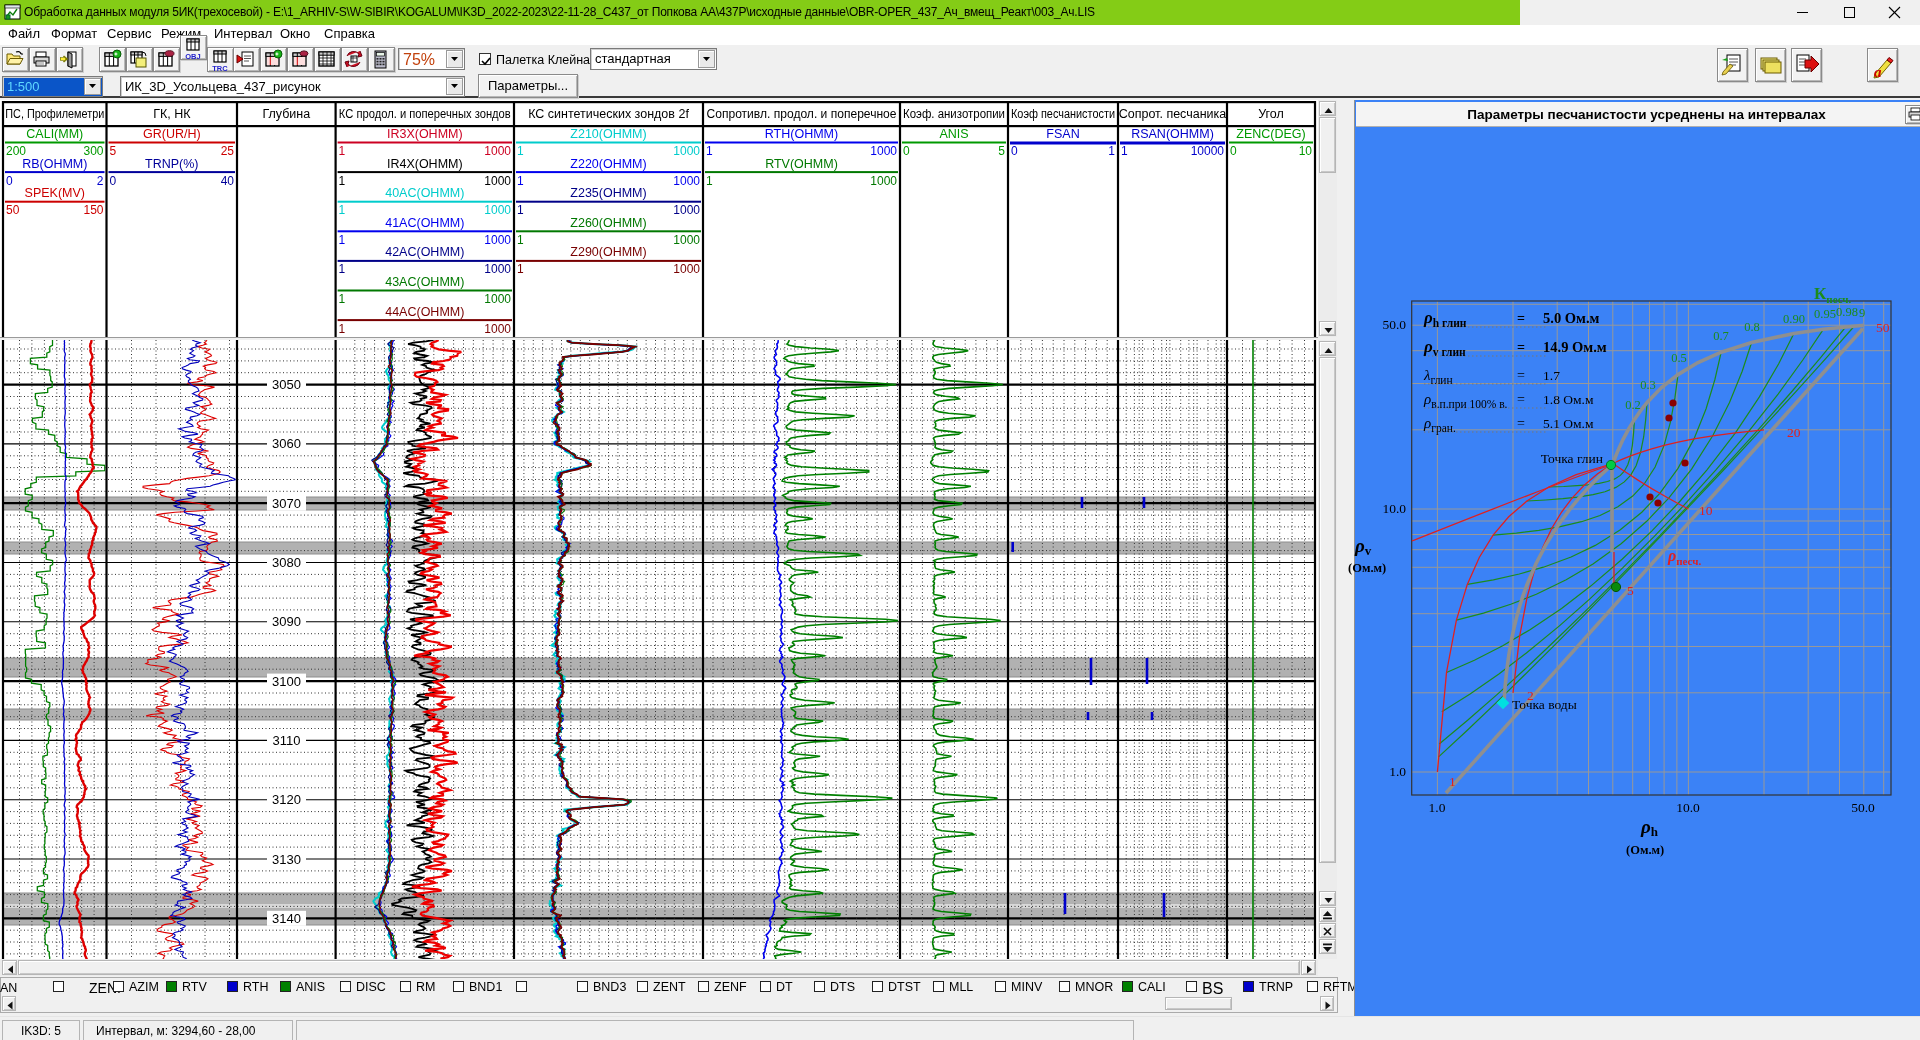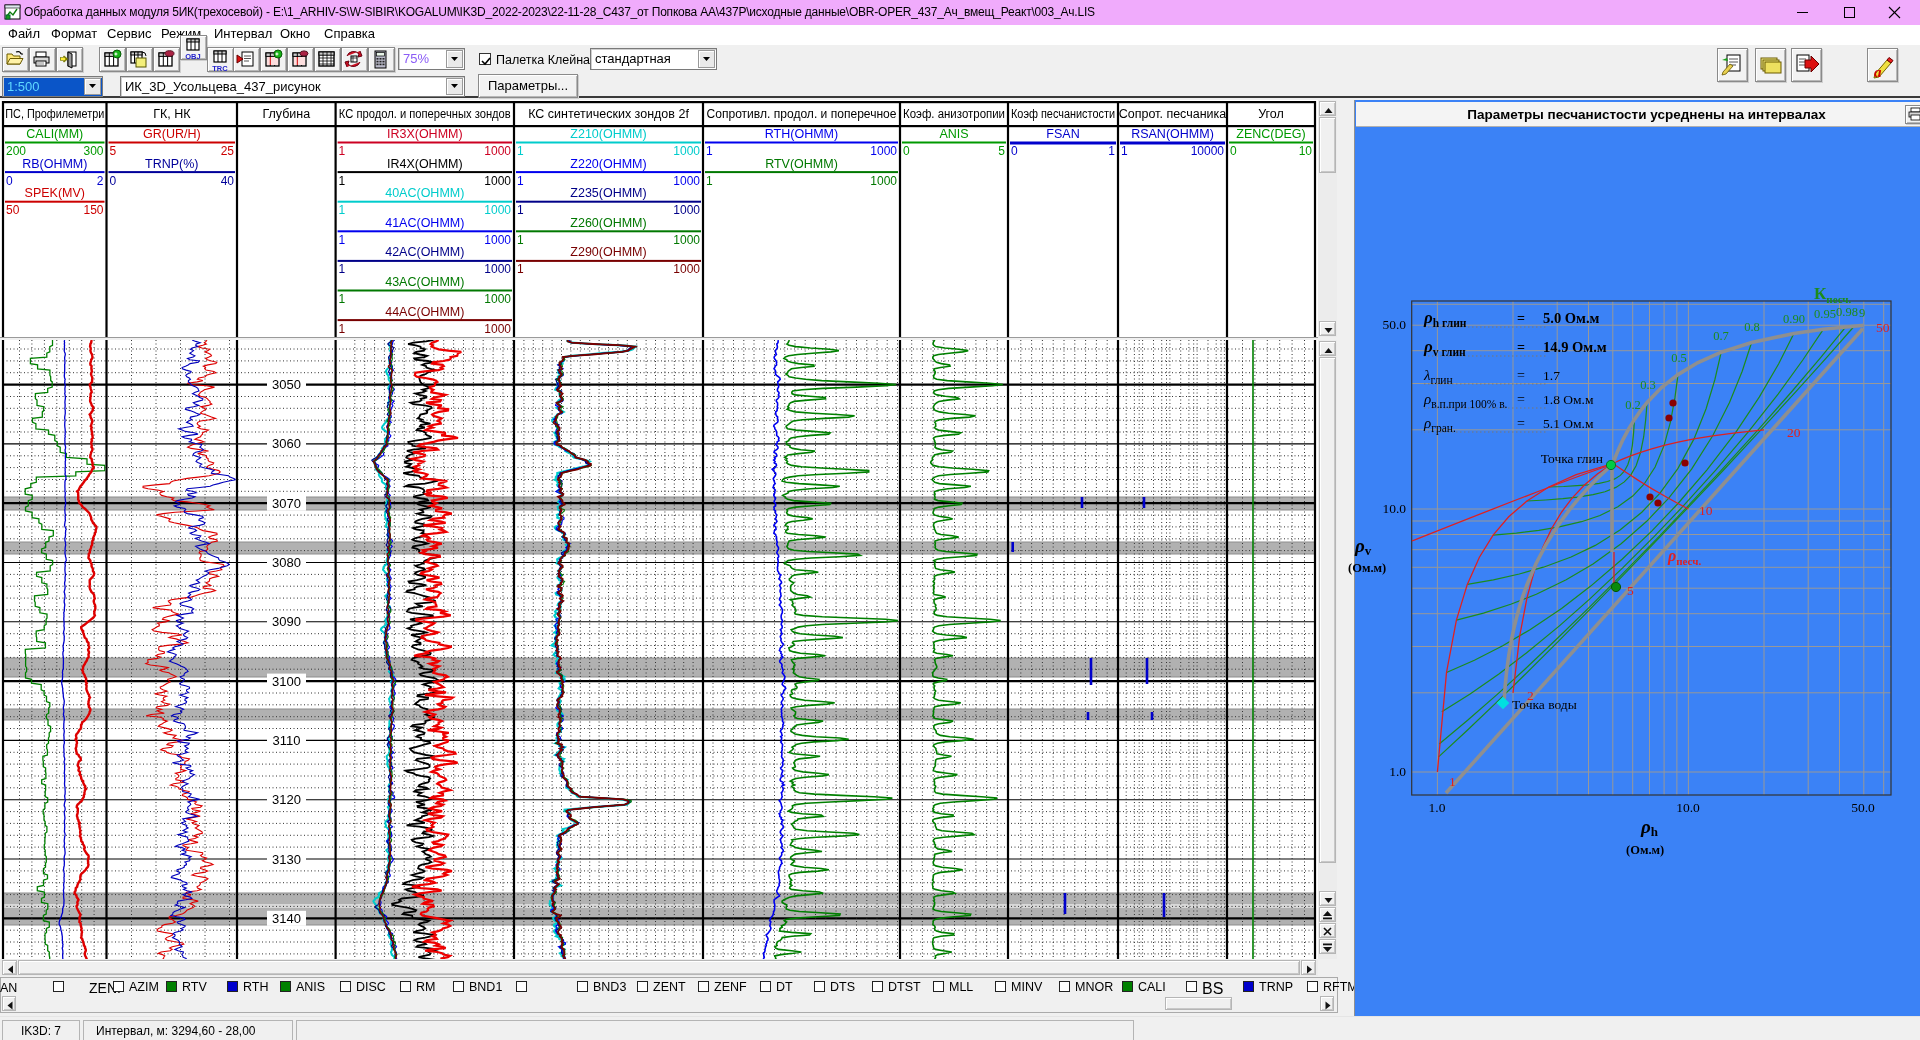--- a/index.html
+++ b/index.html
@@ -3,21 +3,21 @@
 *{margin:0;padding:0;box-sizing:border-box;-webkit-font-smoothing:antialiased;}
 body{width:1920px;height:1040px;position:relative;overflow:hidden;
   font-family:"Liberation Sans",sans-serif;background:#f0f0f0;}
 .abs{position:absolute;}
 .btn3d{position:absolute;background:#f2f2f2;border:1px solid #8a8a8a;
   box-shadow:inset 1px 1px 0 #ffffff, inset -1px -1px 0 #b8b8b8, 1px 1px 0 #cfcfcf;}
 .cbx{position:absolute;width:12px;height:12px;border:1px solid #333;background:#fff;}
 .sb{position:absolute;background:#f0f0f0;border:1px solid #b5b5b5;
   box-shadow:inset 1px 1px 0 #fff, inset -1px -1px 0 #c8c8c8;}
 </style></head><body>
-<div class="abs" style="left:0;top:0;width:1920px;height:25px;background:#f0abfc;">
+<div class="abs" style="left:0;top:0;width:1520px;height:25px;background:#84cc16;">
 <svg class="abs" style="left:4px;top:4px" width="17" height="17">
  <rect x="1" y="1" width="15" height="14" fill="#fff" stroke="#000"></rect>
  <rect x="1" y="1" width="15" height="3" fill="#dfe8ef" stroke="#000" stroke-width="0.6"></rect>
  <polyline points="3,12 6,8 9,11 13,5" fill="none" stroke="#0a7a0a" stroke-width="1.4"></polyline>
  <rect x="2" y="11" width="4" height="4" fill="#1a9a1a" stroke="#063"></rect>
 </svg>
 <div class="abs" style="left:24px;top:5px;font-size:12px;letter-spacing:-0.2px;color:#000;">Обработка данных модуля 5ИК(трехосевой) - E:\1_ARHIV-S\W-SIBIR\KOGALUM\IK3D_2022-2023\22-11-28_C437_от Попкова АА\437Р\исходные данные\OBR-OPER_437_Ач_вмещ_Реакт\003_Ач.LIS</div>
 <svg class="abs" style="left:1780px;top:0" width="140" height="25">
  <line x1="17" y1="12.5" x2="28" y2="12.5" stroke="#000" stroke-width="1"></line>
  <rect x="64.5" y="7.5" width="10" height="10" fill="none" stroke="#000" stroke-width="1"></rect>
@@ -164,21 +164,21 @@
         <rect x="12.5" y="9" width="2" height="1.6"></rect>
         <rect x="6.5" y="11.8" width="2" height="1.6"></rect>
         <rect x="9.5" y="11.8" width="2" height="1.6"></rect>
         <rect x="12.5" y="11.8" width="2" height="1.6"></rect>
         <rect x="6.5" y="14.6" width="2" height="1.6"></rect>
         <rect x="9.5" y="14.6" width="2" height="1.6"></rect>
         <rect x="12.5" y="14.6" width="2" height="1.6"></rect>
       </g>
     </svg>
   </div>
-<div class="abs" style="left:398px;top:48px;width:67px;height:22px;background:#fff;border:1px solid #7a7a7a;box-shadow:inset 1px 1px 0 #cfcfcf;font-size:13px;color:#8b5cf6;padding:2px 0 0 4px;white-space:nowrap;overflow:hidden;">75%<div class="abs" style="right:1px;top:1px;width:17px;height:18px;background:#e9e9e9;border:1px solid #999;box-shadow:inset 1px 1px 0 #fff;"><svg width="15" height="18">
+<div class="abs" style="left:398px;top:48px;width:67px;height:22px;background:#fff;border:1px solid #7a7a7a;box-shadow:inset 1px 1px 0 #cfcfcf;font-size:16px;color:#c2410c;padding:2px 0 0 4px;white-space:nowrap;overflow:hidden;">75%<div class="abs" style="right:1px;top:1px;width:17px;height:18px;background:#e9e9e9;border:1px solid #999;box-shadow:inset 1px 1px 0 #fff;"><svg width="15" height="18">
         <path d="M4 6 l3.5 4 l3.5 -4 z" fill="#000"></path>
       </svg></div></div>
 <div class="cbx" style="left:479px;top:53px;"><svg width="12" height="12">
       <path d="M2 5 l3 3 l5 -6" fill="none" stroke="#000" stroke-width="1.6"></path>
     </svg></div>
 <div class="abs" style="left:496px;top:53px;font-size:12.5px;">Палетка Клейна</div>
 <div class="abs" style="left:590px;top:48px;width:127px;height:22px;background:#fff;border:1px solid #7a7a7a;box-shadow:inset 1px 1px 0 #cfcfcf;font-size:13px;color:#000;padding:2px 0 0 4px;white-space:nowrap;overflow:hidden;">стандартная<div class="abs" style="right:1px;top:1px;width:17px;height:18px;background:#e9e9e9;border:1px solid #999;box-shadow:inset 1px 1px 0 #fff;"><svg width="15" height="18">
         <path d="M4 6 l3.5 4 l3.5 -4 z" fill="#000"></path>
       </svg></div></div>
 <div class="abs" style="left:2px;top:76px;width:101px;height:21px;background:#0a55c8;border:1px solid #7a7a7a;box-shadow:inset 1px 1px 0 #cfcfcf;font-size:13px;color:#5fd8ff;padding:2px 0 0 4px;white-space:nowrap;overflow:hidden;">1:500<div class="abs" style="right:1px;top:1px;width:17px;height:17px;background:#e9e9e9;border:1px solid #999;box-shadow:inset 1px 1px 0 #fff;"><svg width="15" height="17">
@@ -827,15 +827,15 @@
       <text x="1752.0" y="331.0" font-size="12.5" fill="#1c8c1c" text-anchor="middle">0.8</text>
       <text x="1794.0" y="323.0" font-size="12.5" fill="#1c8c1c" text-anchor="middle">0.90</text>
       <text x="1825.0" y="318.0" font-size="12.5" fill="#1c8c1c" text-anchor="middle">0.95</text>
       <text x="1847.0" y="316.0" font-size="12.5" fill="#1c8c1c" text-anchor="middle">0.98</text>
       <text x="1862.0" y="317.0" font-size="12.5" fill="#1c8c1c" text-anchor="middle">9</text>
       <text x="1603.0" y="463.0" font-size="13.5" fill="#000" text-anchor="end">Точка глин</text>
       <text x="1512.0" y="709.0" font-size="13.5" fill="#000" text-anchor="start">Точка воды</text>
     </g>
   </svg>
 <div class="abs" style="left:0;top:1016px;width:1920px;height:24px;background:#f0f0f0;border-top:1px solid #e5e5e5;">
-<div class="abs" style="left:2px;top:3px;width:78px;height:21px;border:1px solid #b4b4b4;font-size:12px;text-align:center;padding-top:3px;">IK3D: 7</div>
+<div class="abs" style="left:2px;top:3px;width:78px;height:21px;border:1px solid #b4b4b4;font-size:12px;text-align:center;padding-top:3px;">IK3D: 5</div>
 <div class="abs" style="left:83px;top:3px;width:210px;height:21px;border:1px solid #b4b4b4;font-size:12px;padding:3px 0 0 12px;">Интервал, м: 3294,60 - 28,00</div>
 <div class="abs" style="left:296px;top:3px;width:838px;height:21px;border:1px solid #b4b4b4;"></div>
 </div>
 </body></html>

